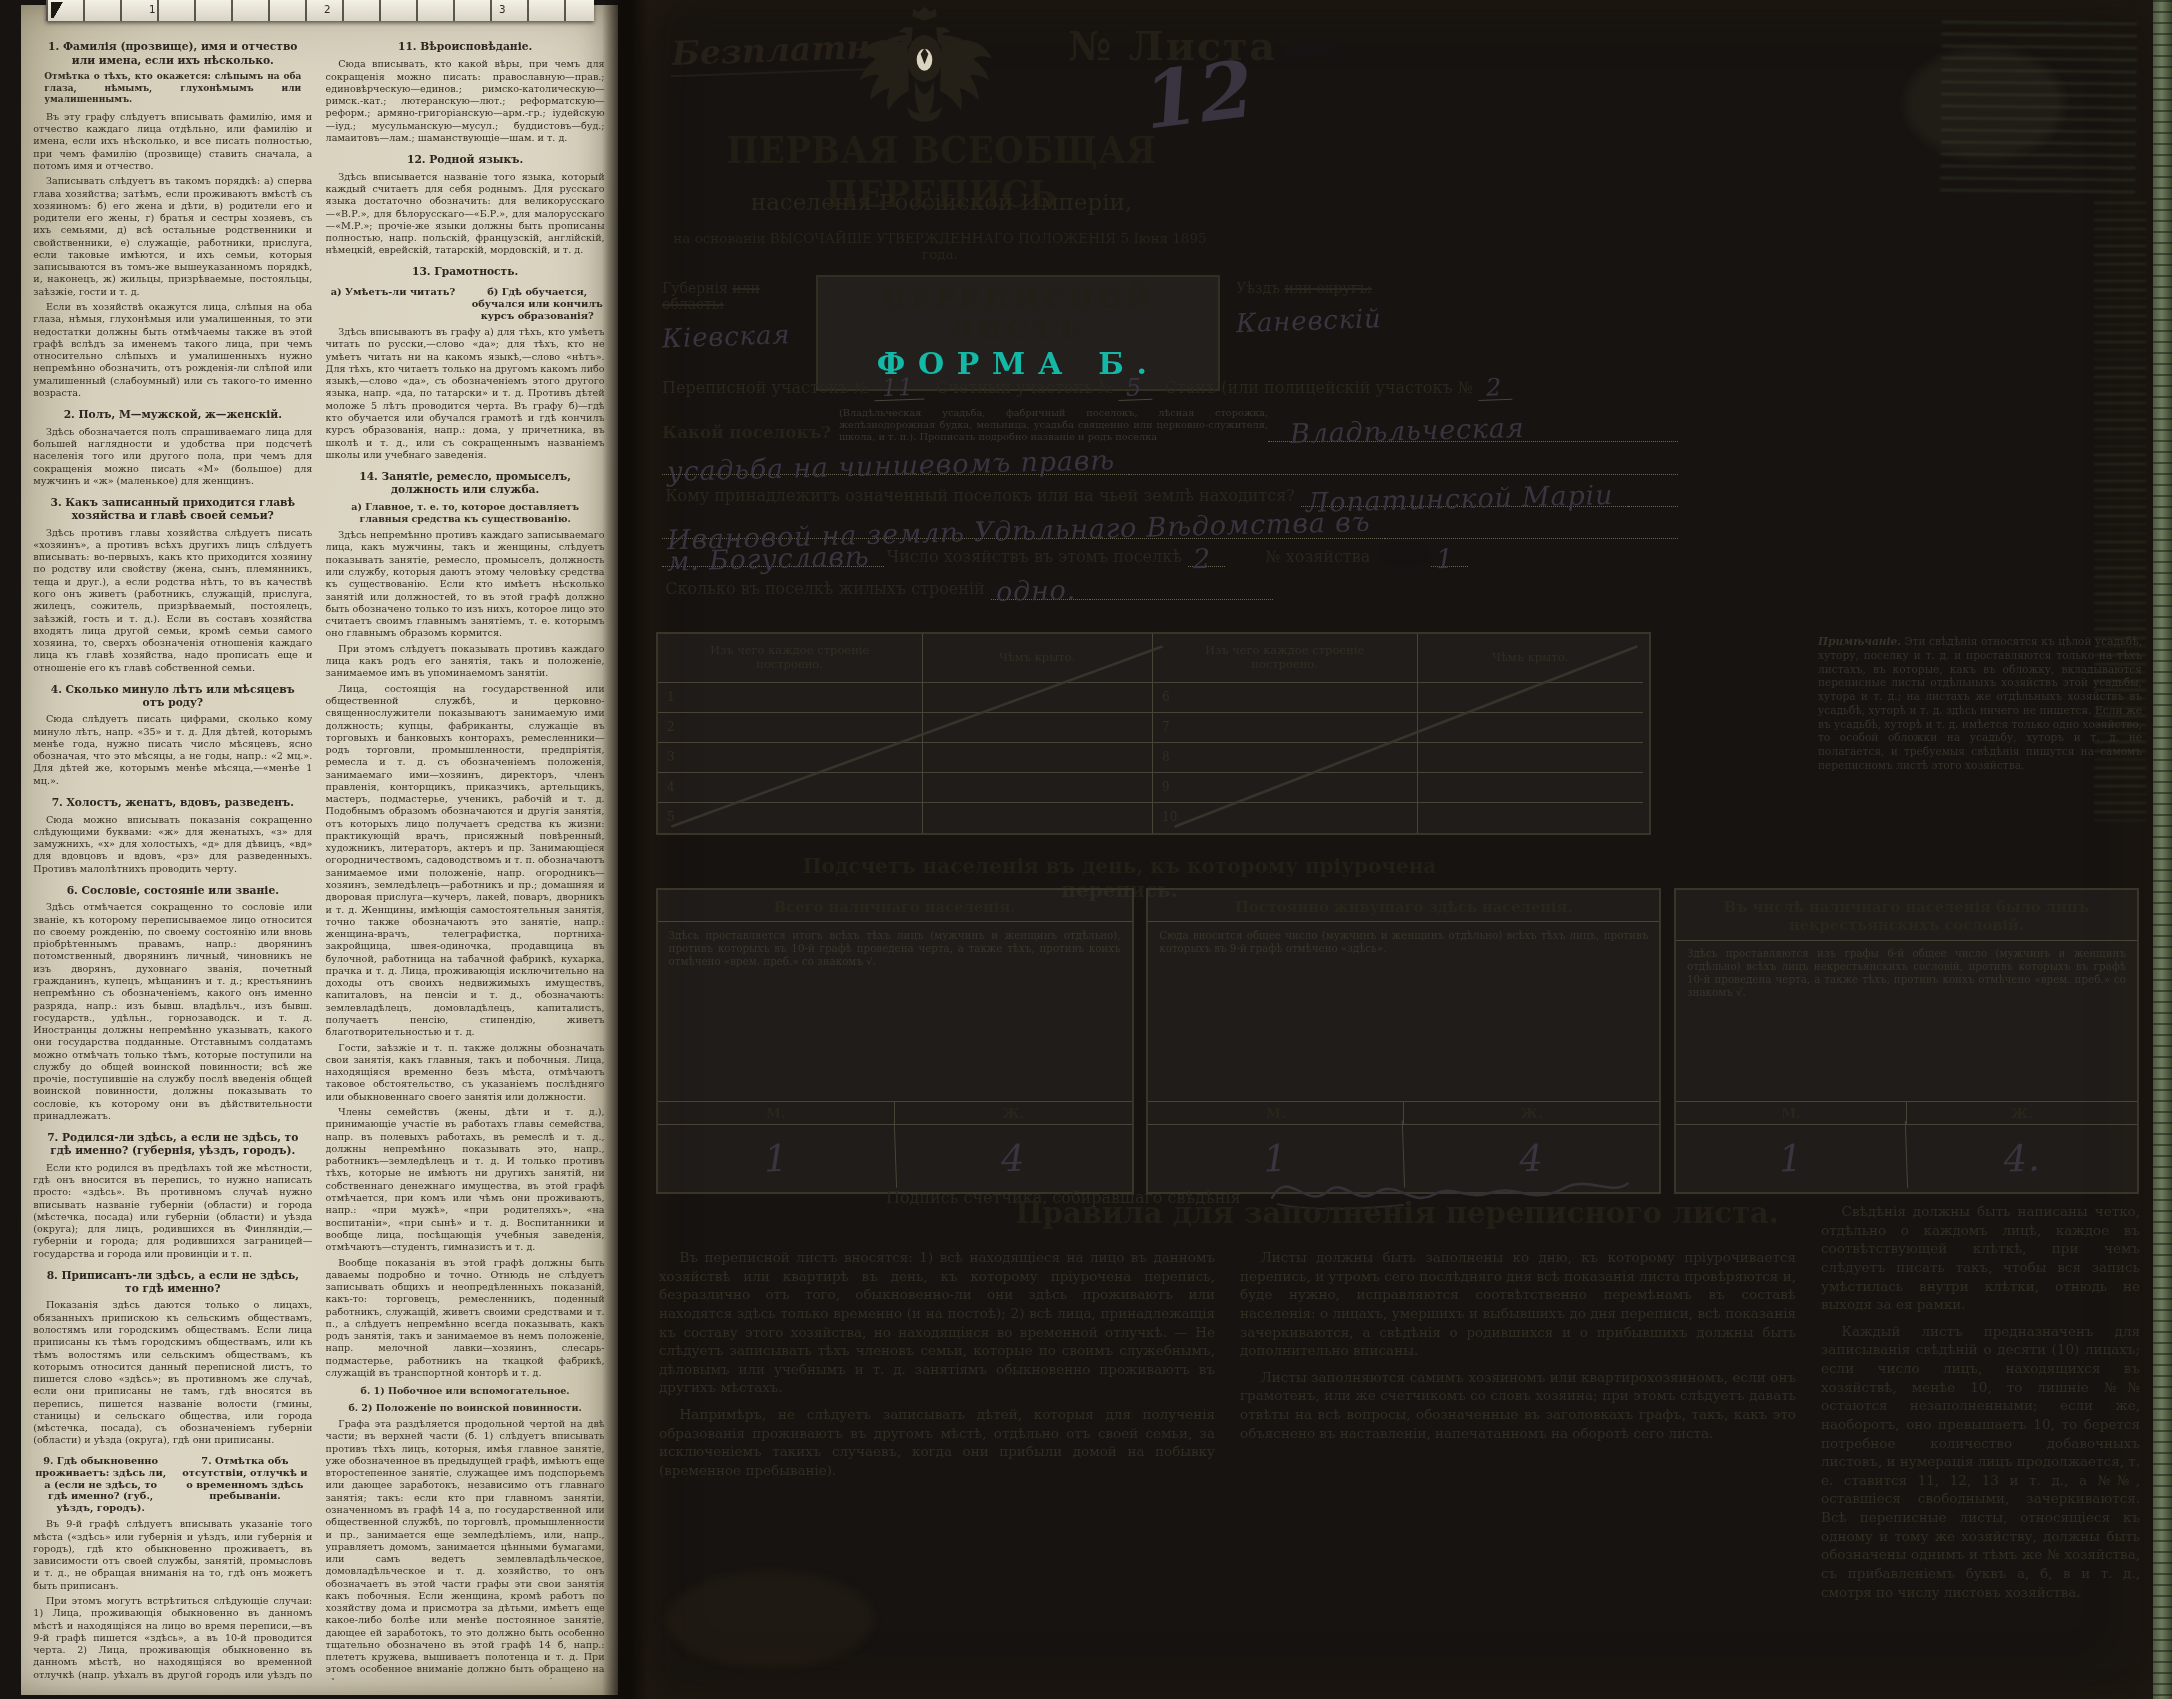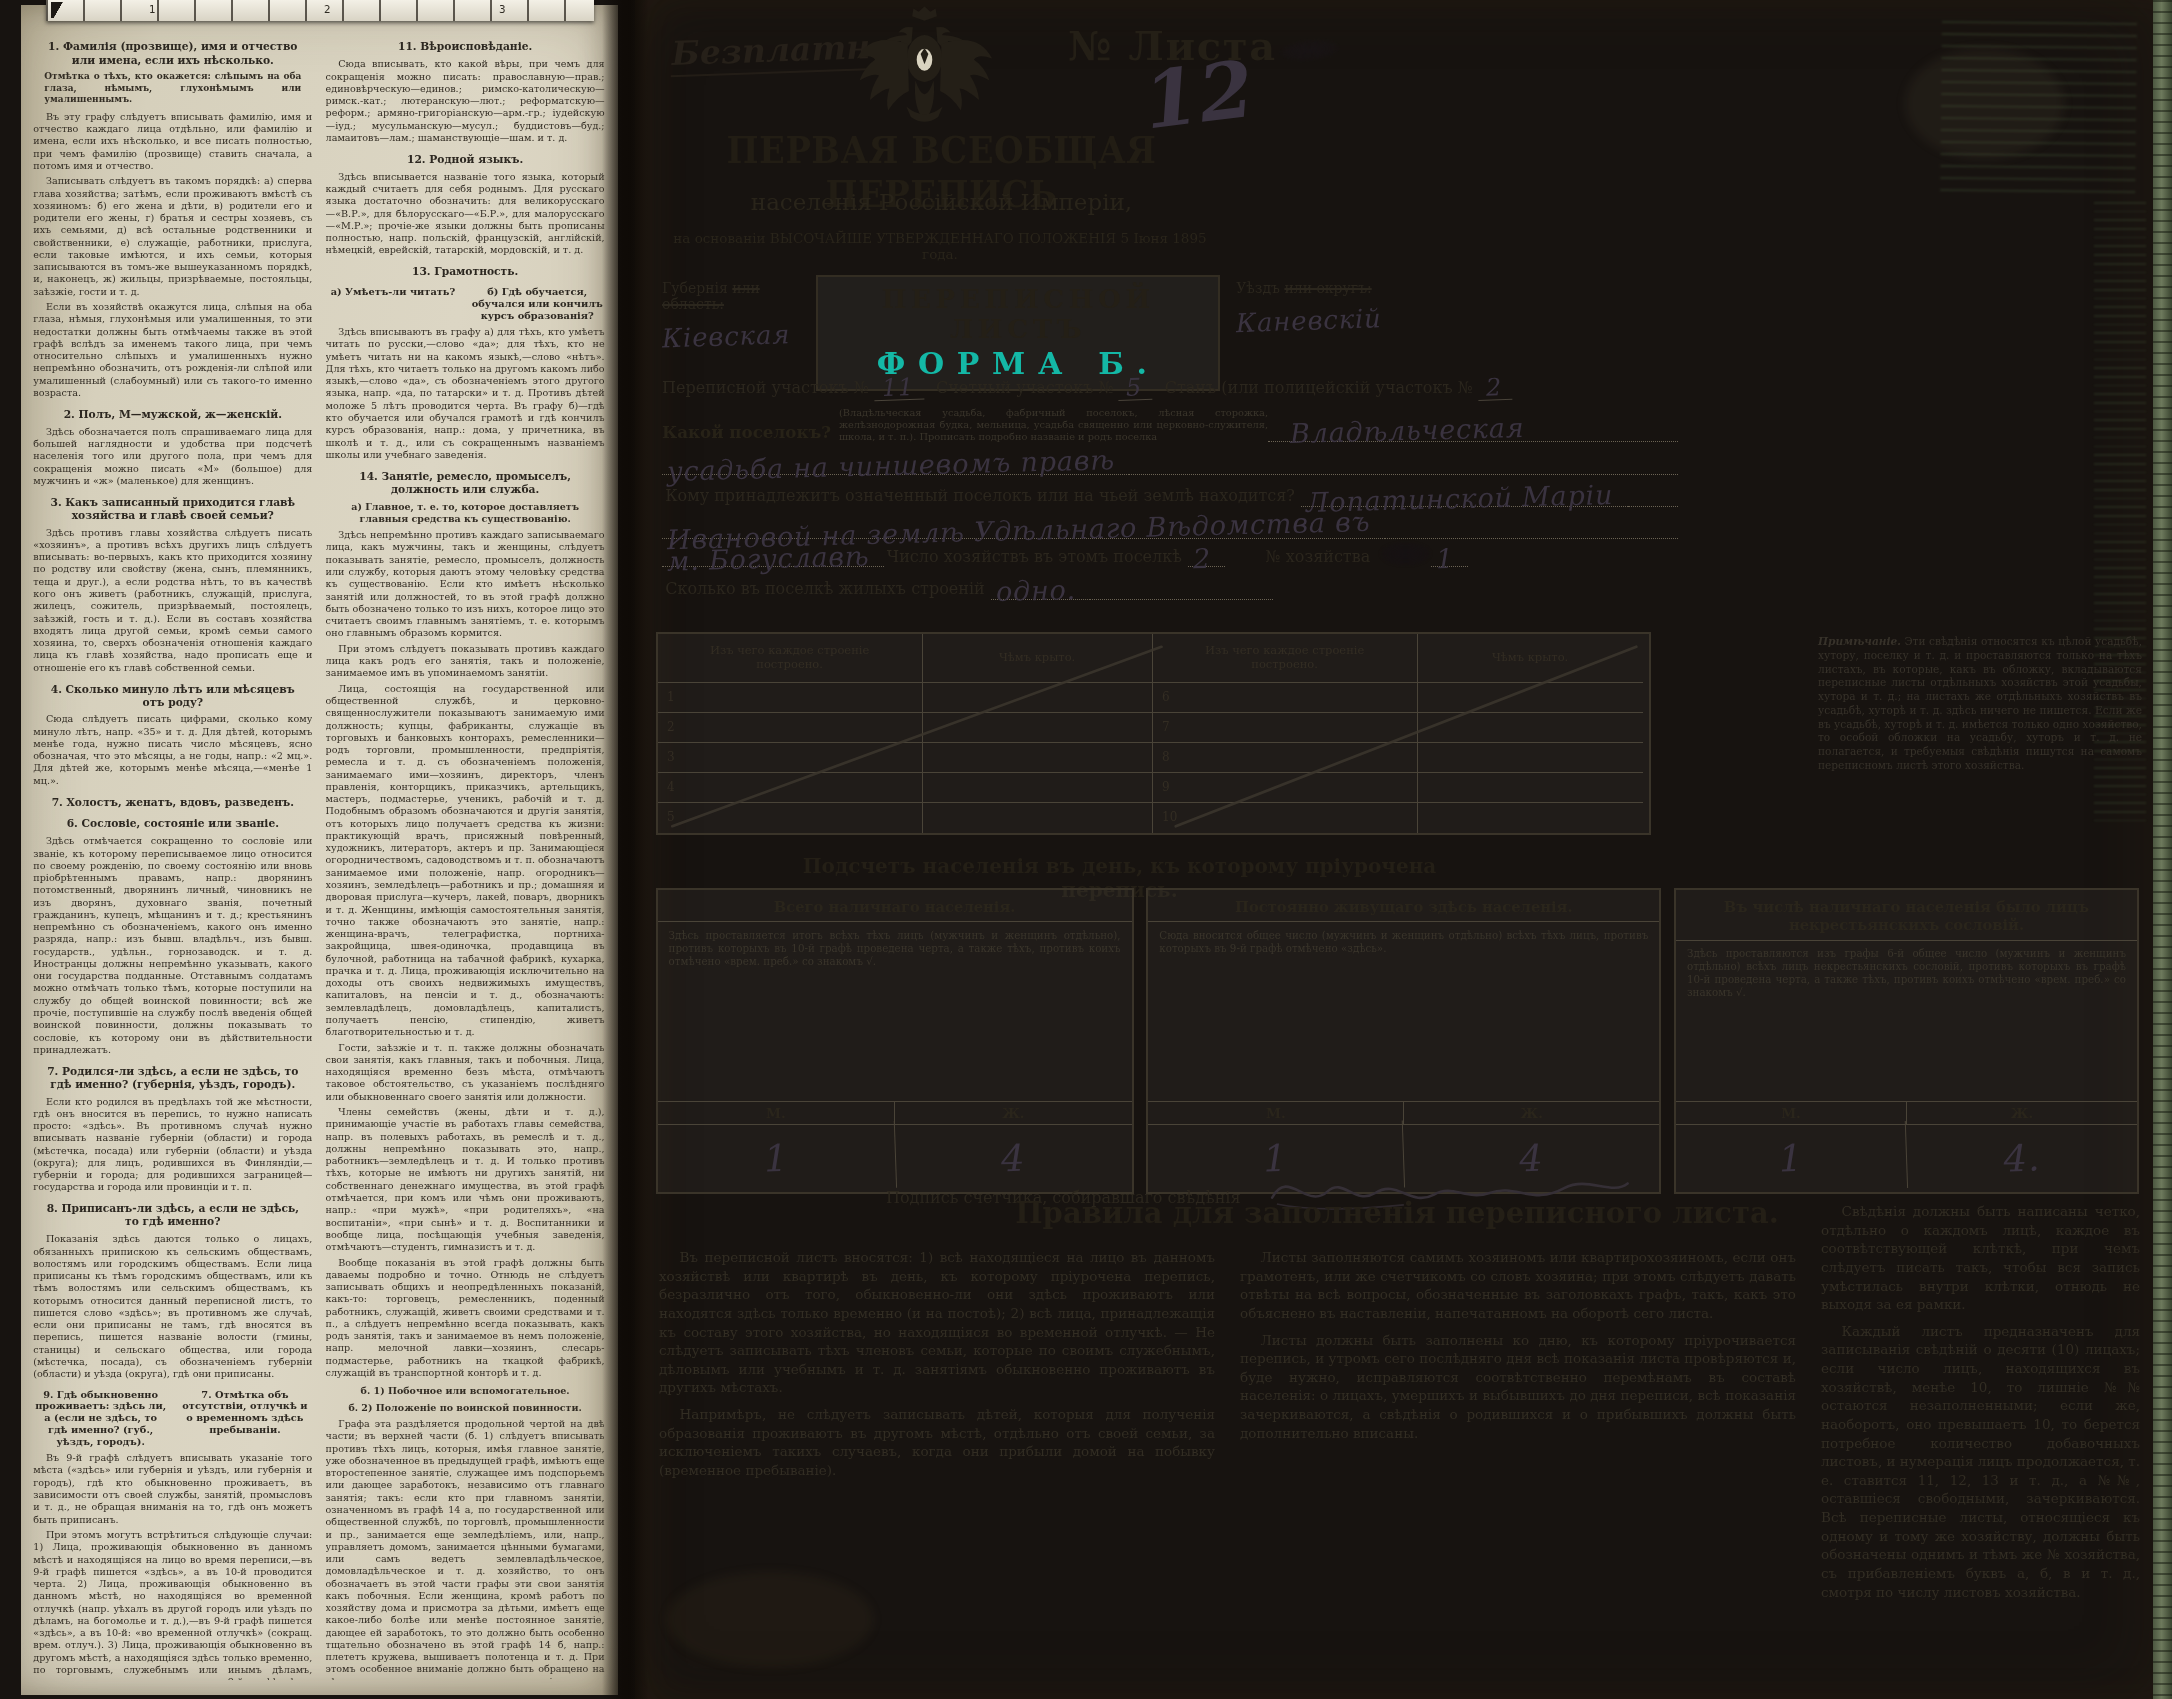--- a/index.html
+++ b/index.html
@@ -163,20 +163,21 @@
         <p class="lp-p">Въ эту графу слѣдуетъ вписывать фамилію, имя и отчество каждаго лица отдѣльно, или фамилію и имена, если ихъ нѣсколько, и все писать полностью, при чемъ фамилію (прозвище) ставить сначала, а потомъ имя и отчество.</p>
         <p class="lp-p">Записывать слѣдуетъ въ такомъ порядкѣ: а) сперва глава хозяйства; затѣмъ, если проживаютъ вмѣстѣ съ хозяиномъ: б) его жена и дѣти, в) родители его и родители его жены, г) братья и сестры хозяевъ, съ ихъ семьями, д) всѣ остальные родственники и свойственники, е) служащіе, работники, прислуга, если таковые имѣются, и ихъ семьи, которыя записываются въ томъ-же вышеуказанномъ порядкѣ, и, наконецъ, ж) жильцы, призрѣваемые, постояльцы, заѣзжіе, гости и т. д.</p>
         <p class="lp-p">Если въ хозяйствѣ окажутся лица, слѣпыя на оба глаза, нѣмыя, глухонѣмыя или умалишенныя, то эти недостатки должны быть отмѣчаемы также въ этой графѣ вслѣдъ за именемъ такого лица, при чемъ относительно слѣпыхъ и умалишенныхъ нужно непремѣнно обозначить, отъ рожденія-ли слѣпой или умалишенный (слабоумный) или съ такого-то именно возраста.</p>
         <div class="sec-h">2. Полъ, М—мужской, ж—женскій.</div>
         <p class="lp-p">Здѣсь обозначается полъ спрашиваемаго лица для большей наглядности и удобства при подсчетѣ населенія того или другого пола, при чемъ для сокращенія можно писать «М» (большое) для мужчинъ и «ж» (маленькое) для женщинъ.</p>
         <div class="sec-h">3. Какъ записанный приходится главѣ хозяйства и главѣ своей семьи?</div>
         <p class="lp-p">Здѣсь противъ главы хозяйства слѣдуетъ писать «хозяинъ», а противъ всѣхъ другихъ лицъ слѣдуетъ вписывать: во-первыхъ, какъ кто приходится хозяину по родству или свойству (жена, сынъ, племянникъ, теща и друг.), а если родства нѣтъ, то въ качествѣ кого онъ живетъ (работникъ, служащій, прислуга, жилецъ, сожитель, призрѣваемый, постоялецъ, заѣзжій, гость и т. д.). Если въ составъ хозяйства входятъ лица другой семьи, кромѣ семьи самого хозяина, то, сверхъ обозначенія отношенія каждаго лица къ главѣ хозяйства, надо прописать еще и отношеніе его къ главѣ собственной семьи.</p>
         <div class="sec-h">4. Сколько минуло лѣтъ или мѣсяцевъ отъ роду?</div>
         <p class="lp-p">Сюда слѣдуетъ писать цифрами, сколько кому минуло лѣтъ, напр. «35» и т. д. Для дѣтей, которымъ менѣе года, нужно писать число мѣсяцевъ, ясно обозначая, что это мѣсяцы, а не годы, напр.: «2 мц.». Для дѣтей же, которымъ менѣе мѣсяца,—«менѣе 1 мц.».</p>
         <div class="sec-h">7. Холостъ, женатъ, вдовъ, разведенъ.</div>
+        <p class="lp-p">Сюда можно вписывать показанія сокращенно слѣдующими буквами: «ж» для женатыхъ, «з» для замужнихъ, «х» для холостыхъ, «д» для дѣвицъ, «вд» для вдовцовъ и вдовъ, «рз» для разведенныхъ. Противъ малолѣтнихъ проводить черту.</p>
         <div class="sec-h">6. Сословіе, состояніе или званіе.</div>
         <p class="lp-p">Здѣсь отмѣчается сокращенно то сословіе или званіе, къ которому переписываемое лицо относится по своему рожденію, по своему состоянію или вновь пріобрѣтеннымъ правамъ, напр.: дворянинъ потомственный, дворянинъ личный, чиновникъ не изъ дворянъ, духовнаго званія, почетный гражданинъ, купецъ, мѣщанинъ и т. д.; крестьянинъ непремѣнно съ обозначеніемъ, какого онъ именно разряда, напр.: изъ бывш. владѣльч., изъ бывш. государств., удѣльн., горнозаводск. и т. д. Иностранцы должны непремѣнно указывать, какого они государства подданные. Отставнымъ солдатамъ можно отмѣчать только тѣмъ, которые поступили на службу до общей воинской повинности; всѣ же прочіе, поступившіе на службу послѣ введенія общей воинской повинности, должны показывать то сословіе, къ которому они въ дѣйствительности принадлежатъ.</p>
         <div class="sec-h">7. Родился-ли здѣсь, а если не здѣсь, то гдѣ именно? (губернія, уѣздъ, городъ).</div>
         <p class="lp-p">Если кто родился въ предѣлахъ той же мѣстности, гдѣ онъ вносится въ перепись, то нужно написать просто: «здѣсь». Въ противномъ случаѣ нужно вписывать названіе губерніи (области) и города (мѣстечка, посада) или губерніи (области) и уѣзда (округа); для лицъ, родившихся въ Финляндіи,—губерніи и города; для родившихся заграницей—государства и города или провинціи и т. п.</p>
         <div class="sec-h">8. Приписанъ-ли здѣсь, а если не здѣсь, то гдѣ именно?</div>
         <p class="lp-p">Показанія здѣсь даются только о лицахъ, обязанныхъ припискою къ сельскимъ обществамъ, волостямъ или городскимъ обществамъ. Если лица приписаны къ тѣмъ городскимъ обществамъ, или къ тѣмъ волостямъ или сельскимъ обществамъ, къ которымъ относится данный переписной листъ, то пишется слово «здѣсь»; въ противномъ же случаѣ, если они приписаны не тамъ, гдѣ вносятся въ перепись, пишется названіе волости (гмины, станицы) и сельскаго общества, или города (мѣстечка, посада), съ обозначеніемъ губерніи (области) и уѣзда (округа), гдѣ они приписаны.</p>
         <div class="sec-pair">
           <div class="sec-h">9. Гдѣ обыкновенно проживаетъ: здѣсь ли, а (если не здѣсь, то гдѣ именно? (губ., уѣздъ, городъ).</div>
           <div class="sec-h">7. Отмѣтка объ отсутствіи, отлучкѣ и о временномъ здѣсь пребываніи.</div>
         </div>
@@ -420,22 +421,22 @@
         </svg>
       </span>
     </div>
 
     <div class="rules-heading">Правила для заполненія переписного листа.</div>
     <div class="rules-col" id="rules-col-0">
         <p class="rule-p">Въ переписной листъ вносятся: 1) всѣ находящіеся на лицо въ данномъ хозяйствѣ или квартирѣ въ день, къ которому пріурочена перепись, безразлично отъ того, обыкновенно-ли они здѣсь проживаютъ или находятся здѣсь только временно (и на постоѣ); 2) всѣ лица, принадлежащія къ составу этого хозяйства, но находящіяся во временной отлучкѣ. — Не слѣдуетъ записывать тѣхъ членовъ семьи, которые по своимъ служебнымъ, дѣловымъ или учебнымъ и т. д. занятіямъ обыкновенно проживаютъ въ другихъ мѣстахъ.</p>
         <p class="rule-p">Напримѣръ, не слѣдуетъ записывать дѣтей, которыя для полученія образованія проживаютъ въ другомъ мѣстѣ, отдѣльно отъ своей семьи, за исключеніемъ такихъ случаевъ, когда они прибыли домой на побывку (временное пребываніе).</p>
       </div>
     <div class="rules-col" id="rules-col-1">
+        <p class="rule-p">Листы должны быть заполнены ко дню, къ которому пріурочивается перепись, и утромъ сего послѣдняго дня всѣ показанія листа провѣряются и, буде нужно, исправляются соотвѣтственно перемѣнамъ въ составѣ населенія: о лицахъ, умершихъ и выбывшихъ до дня переписи, всѣ показанія зачеркиваются, а свѣдѣнія о родившихся и о прибывшихъ должны быть дополнительно вписаны.</p>
         <p class="rule-p">Листы заполняются самимъ хозяиномъ или квартирохозяиномъ, если онъ грамотенъ, или же счетчикомъ со словъ хозяина; при этомъ слѣдуетъ давать отвѣты на всѣ вопросы, обозначенные въ заголовкахъ графъ, такъ, какъ это объяснено въ наставленіи, напечатанномъ на оборотѣ сего листа.</p>
-        <p class="rule-p">Листы должны быть заполнены ко дню, къ которому пріурочивается перепись, и утромъ сего послѣдняго дня всѣ показанія листа провѣряются и, буде нужно, исправляются соотвѣтственно перемѣнамъ въ составѣ населенія: о лицахъ, умершихъ и выбывшихъ до дня переписи, всѣ показанія зачеркиваются, а свѣдѣнія о родившихся и о прибывшихъ должны быть дополнительно вписаны.</p>
       </div>
     <div class="rules-col" id="rules-col-2">
         <p class="rule-p">Свѣдѣнія должны быть написаны четко, отдѣльно о каждомъ лицѣ, каждое въ соотвѣтствующей клѣткѣ, при чемъ слѣдуетъ писать такъ, чтобы вся запись умѣстилась внутри клѣтки, отнюдь не выходя за ея рамки.</p>
         <p class="rule-p">Каждый листъ предназначенъ для записыванія свѣдѣній о десяти (10) лицахъ; если число лицъ, находящихся въ хозяйствѣ, менѣе 10, то лишніе №№ остаются незаполненными; если же, наоборотъ, оно превышаетъ 10, то берется потребное количество добавочныхъ листовъ, и нумерація лицъ продолжается, т. е. ставится 11, 12, 13 и т. д., а №№, оставшіеся свободными, зачеркиваются. Всѣ переписные листы, относящіеся къ одному и тому же хозяйству, должны быть обозначены однимъ и тѣмъ же № хозяйства, съ прибавленіемъ буквъ а, б, в и т. д., смотря по числу листовъ хозяйства.</p>
       </div>
 
     <div class="stain" style="left:32px; top:1572px; width:206px; height:95px; background:rgba(90,70,40,.12);"></div>
     <div class="stain" style="left:1270px; top:48px; width:159px; height:111px; background:rgba(120,110,80,.10);"></div>
   </div>
 

